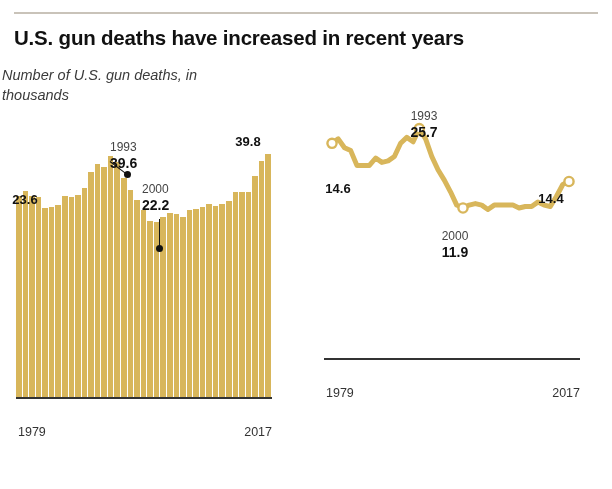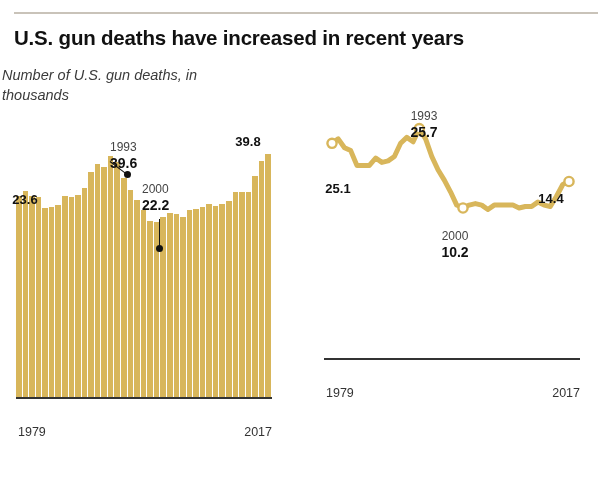--- a/index.html
+++ b/index.html
@@ -239,31 +239,31 @@
           </svg>
       </div>
 
       <div class="axis-line"></div>
       <div class="axis-labels">
         <span class="left">1979</span>
         <span class="right">2017</span>
       </div>
 
       <div class="ann big" style="left:4px; top:108px; width:48px;">
-        <div class="val">25.1</div>
+        <div class="val">14.6</div>
       </div>
 
       <div class="ann" style="left:84px; top:36px; width:60px;">
         <div class="yr">1993</div>
         <div class="val">25.7</div>
       </div>
 
       <div class="ann" style="left:114px; top:156px; width:62px;">
         <div class="yr">2000</div>
-        <div class="val">10.2</div>
+        <div class="val">11.9</div>
       </div>
 
       <div class="ann big" style="left:216px; top:118px; width:50px;">
         <div class="val">14.4</div>
       </div>
     </div>
   </div>
 
 </div>
 

